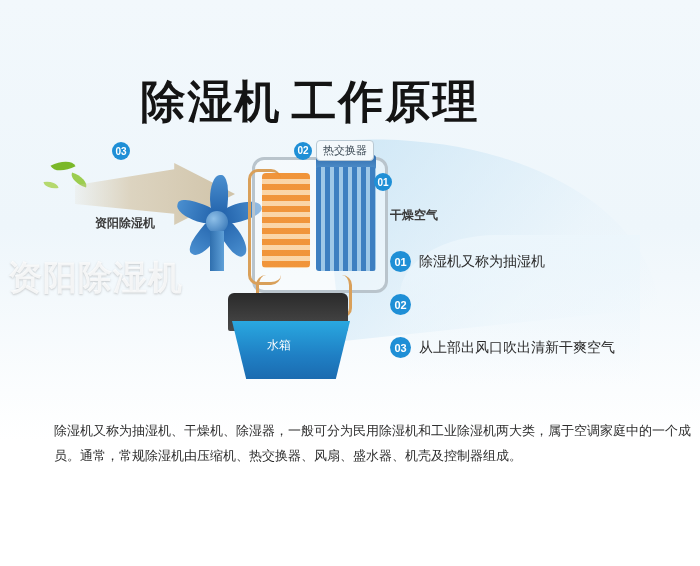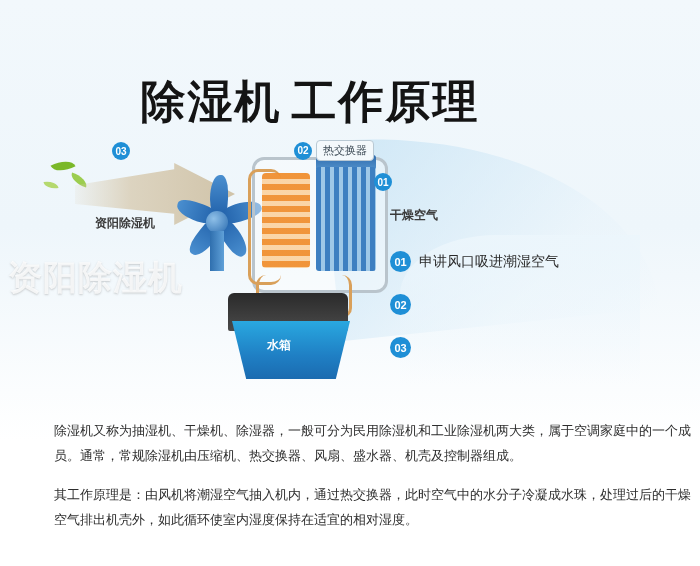--- a/index.html
+++ b/index.html
@@ -200,21 +200,21 @@
     height: 58px;
     background: linear-gradient(180deg,#29a8e0 0%, #1f7fc4 60%, #1b6bb0 100%);
     clip-path: polygon(0% 0%, 100% 0%, 88% 100%, 12% 100%);
   }
   .tank-label {
     position: absolute;
     left: 267px;
     top: 222px;
     font-size: 12px;
     color: #ffffff;
-    font-weight: bold;
+    font-weight: normal;
     white-space: nowrap;
   }
 
   
   .hx-tag {
     position: absolute;
     left: 294px;
     top: 25px;
     display: flex;
     align-items: center;
@@ -357,31 +357,31 @@
       <span class="hx-box">热交换器</span>
     </div>
 
     <span class="badge small badge-abs badge-03-top">03</span>
     <span class="badge small badge-abs badge-01-top">01</span>
     <div class="wet-label">干燥空气</div>
 
     <div class="steps">
       <div class="step-row">
         <span class="badge">01</span>
-        <span class="step-text">申讲风口吸进潮湿空气</span>
+        <span class="step-text">除湿机又称为抽湿机</span>
       </div>
       <div class="step-row">
         <span class="badge">02</span>
       </div>
       <div class="step-row">
         <span class="badge">03</span>
+        <span class="step-text">从上部出风口吹出清新干爽空气</span>
       </div>
     </div>
   </div>
 
   <div class="watermark">资阳除湿机</div>
 
   <div class="body-text">
     <p>除湿机又称为抽湿机、干燥机、除湿器，一般可分为民用除湿机和工业除湿机两大类，属于空调家庭中的一个成员。通常，常规除湿机由压缩机、热交换器、风扇、盛水器、机壳及控制器组成。</p>
-    <p>其工作原理是：由风机将潮湿空气抽入机内，通过热交换器，此时空气中的水分子冷凝成水珠，处理过后的干燥空气排出机壳外，如此循环使室内湿度保持在适宜的相对湿度。</p>
   </div>
 
 </div>
 
 </body></html>

